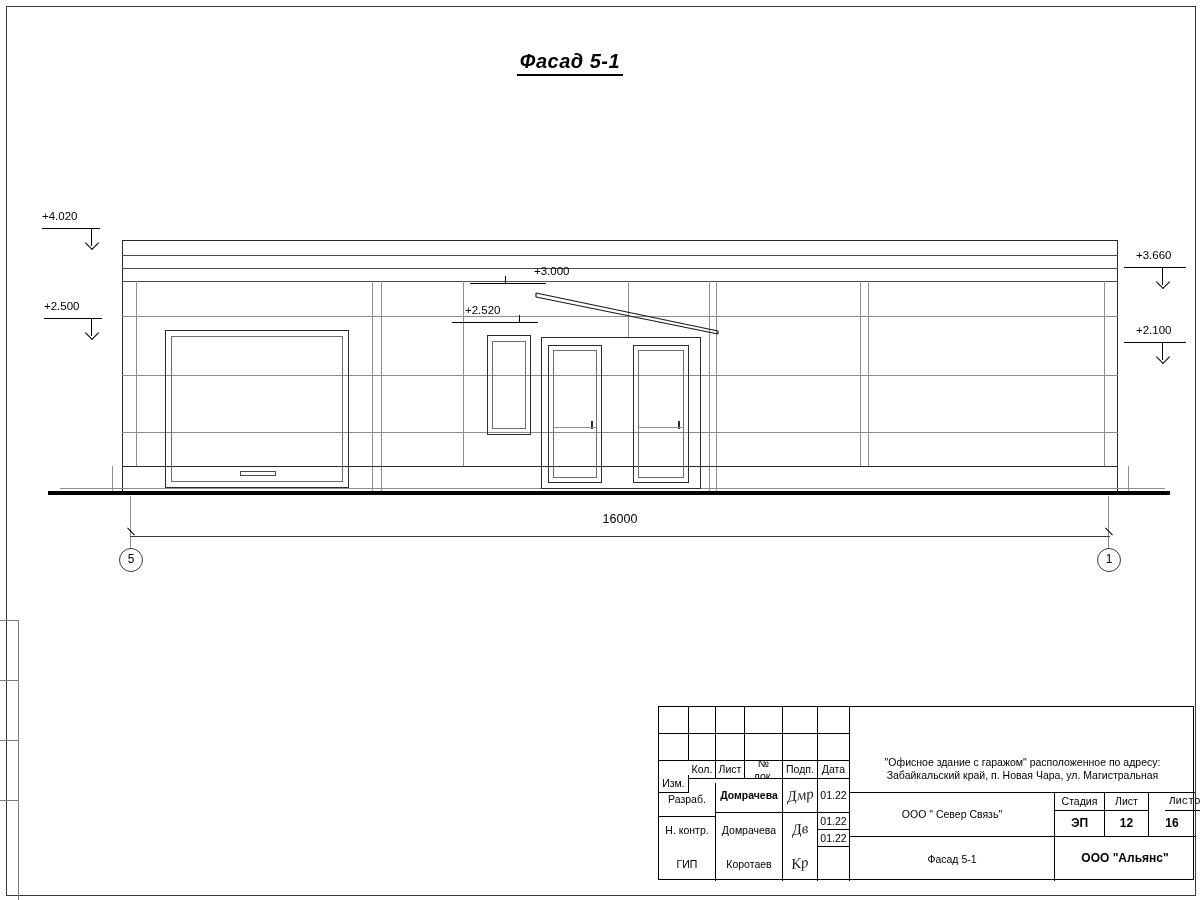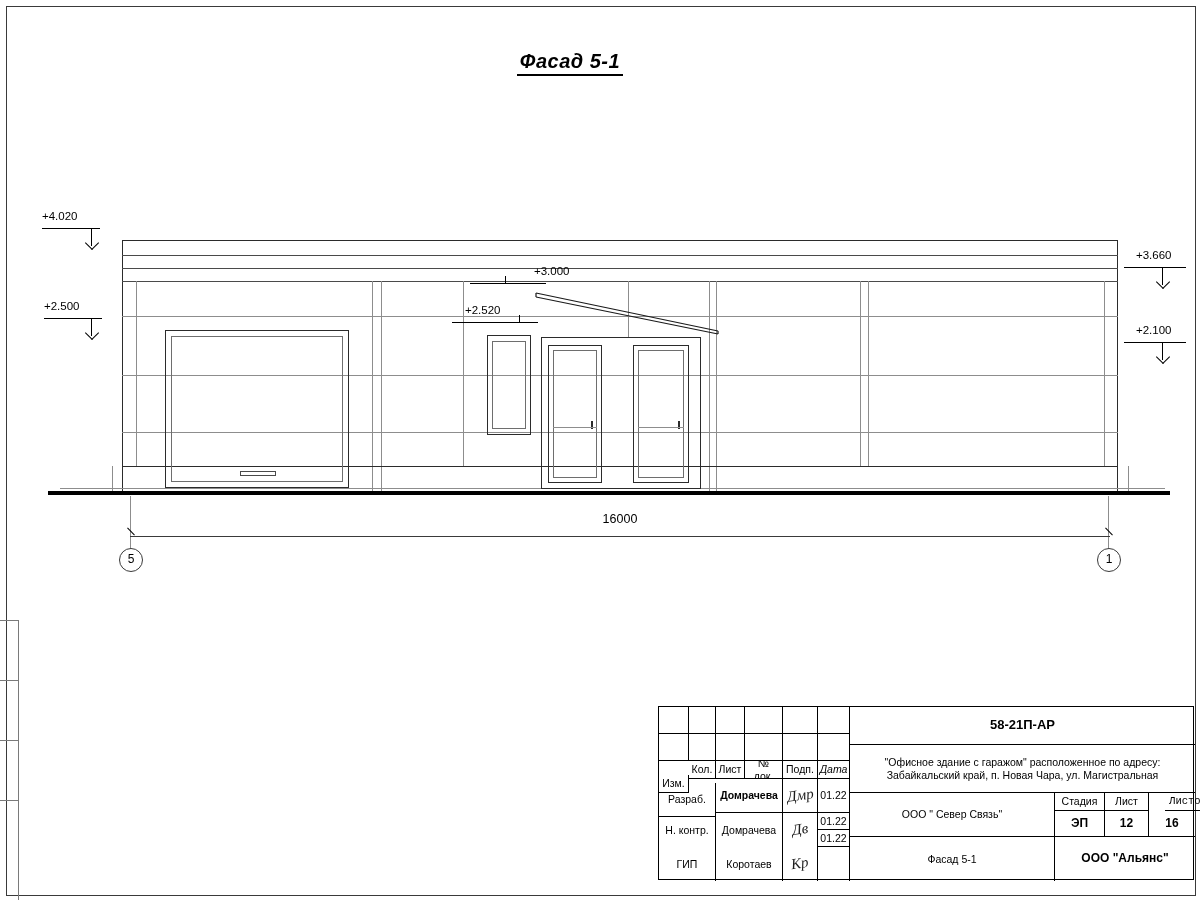--- a/index.html
+++ b/index.html
@@ -352,21 +352,21 @@
     <div class="cell" style="left:57px;top:27px;width:29px;height:27px;"></div>
     <div class="cell" style="left:86px;top:27px;width:38px;height:27px;"></div>
     <div class="cell" style="left:124px;top:27px;width:35px;height:27px;"></div>
     <div class="cell" style="left:159px;top:27px;width:32px;height:27px;"></div>
 
     <div class="cell" style="left:0;top:68px;width:30px;height:18px;">Изм.</div>
     <div class="cell" style="left:30px;top:54px;width:27px;height:18px;">Кол.</div>
     <div class="cell" style="left:57px;top:54px;width:29px;height:18px;">Лист</div>
     <div class="cell" style="left:86px;top:54px;width:38px;height:18px;">№ док.</div>
     <div class="cell" style="left:124px;top:54px;width:35px;height:18px;">Подп.</div>
-    <div class="cell" style="left:159px;top:54px;width:32px;height:18px;font-style:italic;">Дата</div>
+    <div class="cell" style="left:159px;top:54px;width:32px;height:18px;">Дата</div>
 
     <div class="cell" style="left:0;top:76px;width:57px;height:34px;">Разраб.</div>
     <div class="cell" style="left:57px;top:72px;width:67px;height:34px;font-weight:bold;">Домрачева</div>
     <div class="cell" style="left:124px;top:72px;width:35px;height:34px;">
       <span class="sig">Дмр</span>
     </div>
     <div class="cell" style="left:159px;top:72px;width:32px;height:34px;">01.22</div>
 
     <div class="cell nb-b" style="left:0;top:106px;width:57px;height:34px;">Н. контр.</div>
     <div class="cell nb-b" style="left:57px;top:106px;width:67px;height:34px;">Домрачева</div>
@@ -376,23 +376,20 @@
     <div class="cell" style="left:159px;top:106px;width:32px;height:17px;">01.22</div>
 
     <div class="cell nb-b" style="left:0;top:140px;width:57px;height:34px;">ГИП</div>
     <div class="cell nb-b" style="left:57px;top:140px;width:67px;height:34px;">Коротаев</div>
     <div class="cell nb-b" style="left:124px;top:140px;width:35px;height:34px;">
       <span class="sig">Кр</span>
     </div>
     <div class="cell" style="left:159px;top:123px;width:32px;height:17px;">01.22</div>
     <div class="cell nb-b" style="left:159px;top:140px;width:32px;height:34px;"></div>
 
-    <div class="cell nb-r" style="left:191px;top:0;width:345px;height:38px;">
-      <span class="big">58-21П-АР</span>
-    </div>
 
     <div class="cell nb-r" style="left:191px;top:38px;width:345px;height:48px;flex-direction:column;">
       <span>"Офисное здание с гаражом" расположенное по адресу:</span>
       <span>Забайкальский край, п. Новая Чара, ул. Магистральная</span>
     </div>
 
     <div class="cell" style="left:191px;top:86px;width:205px;height:44px;">
       <span>ООО " Север Связь"</span>
     </div>
 

